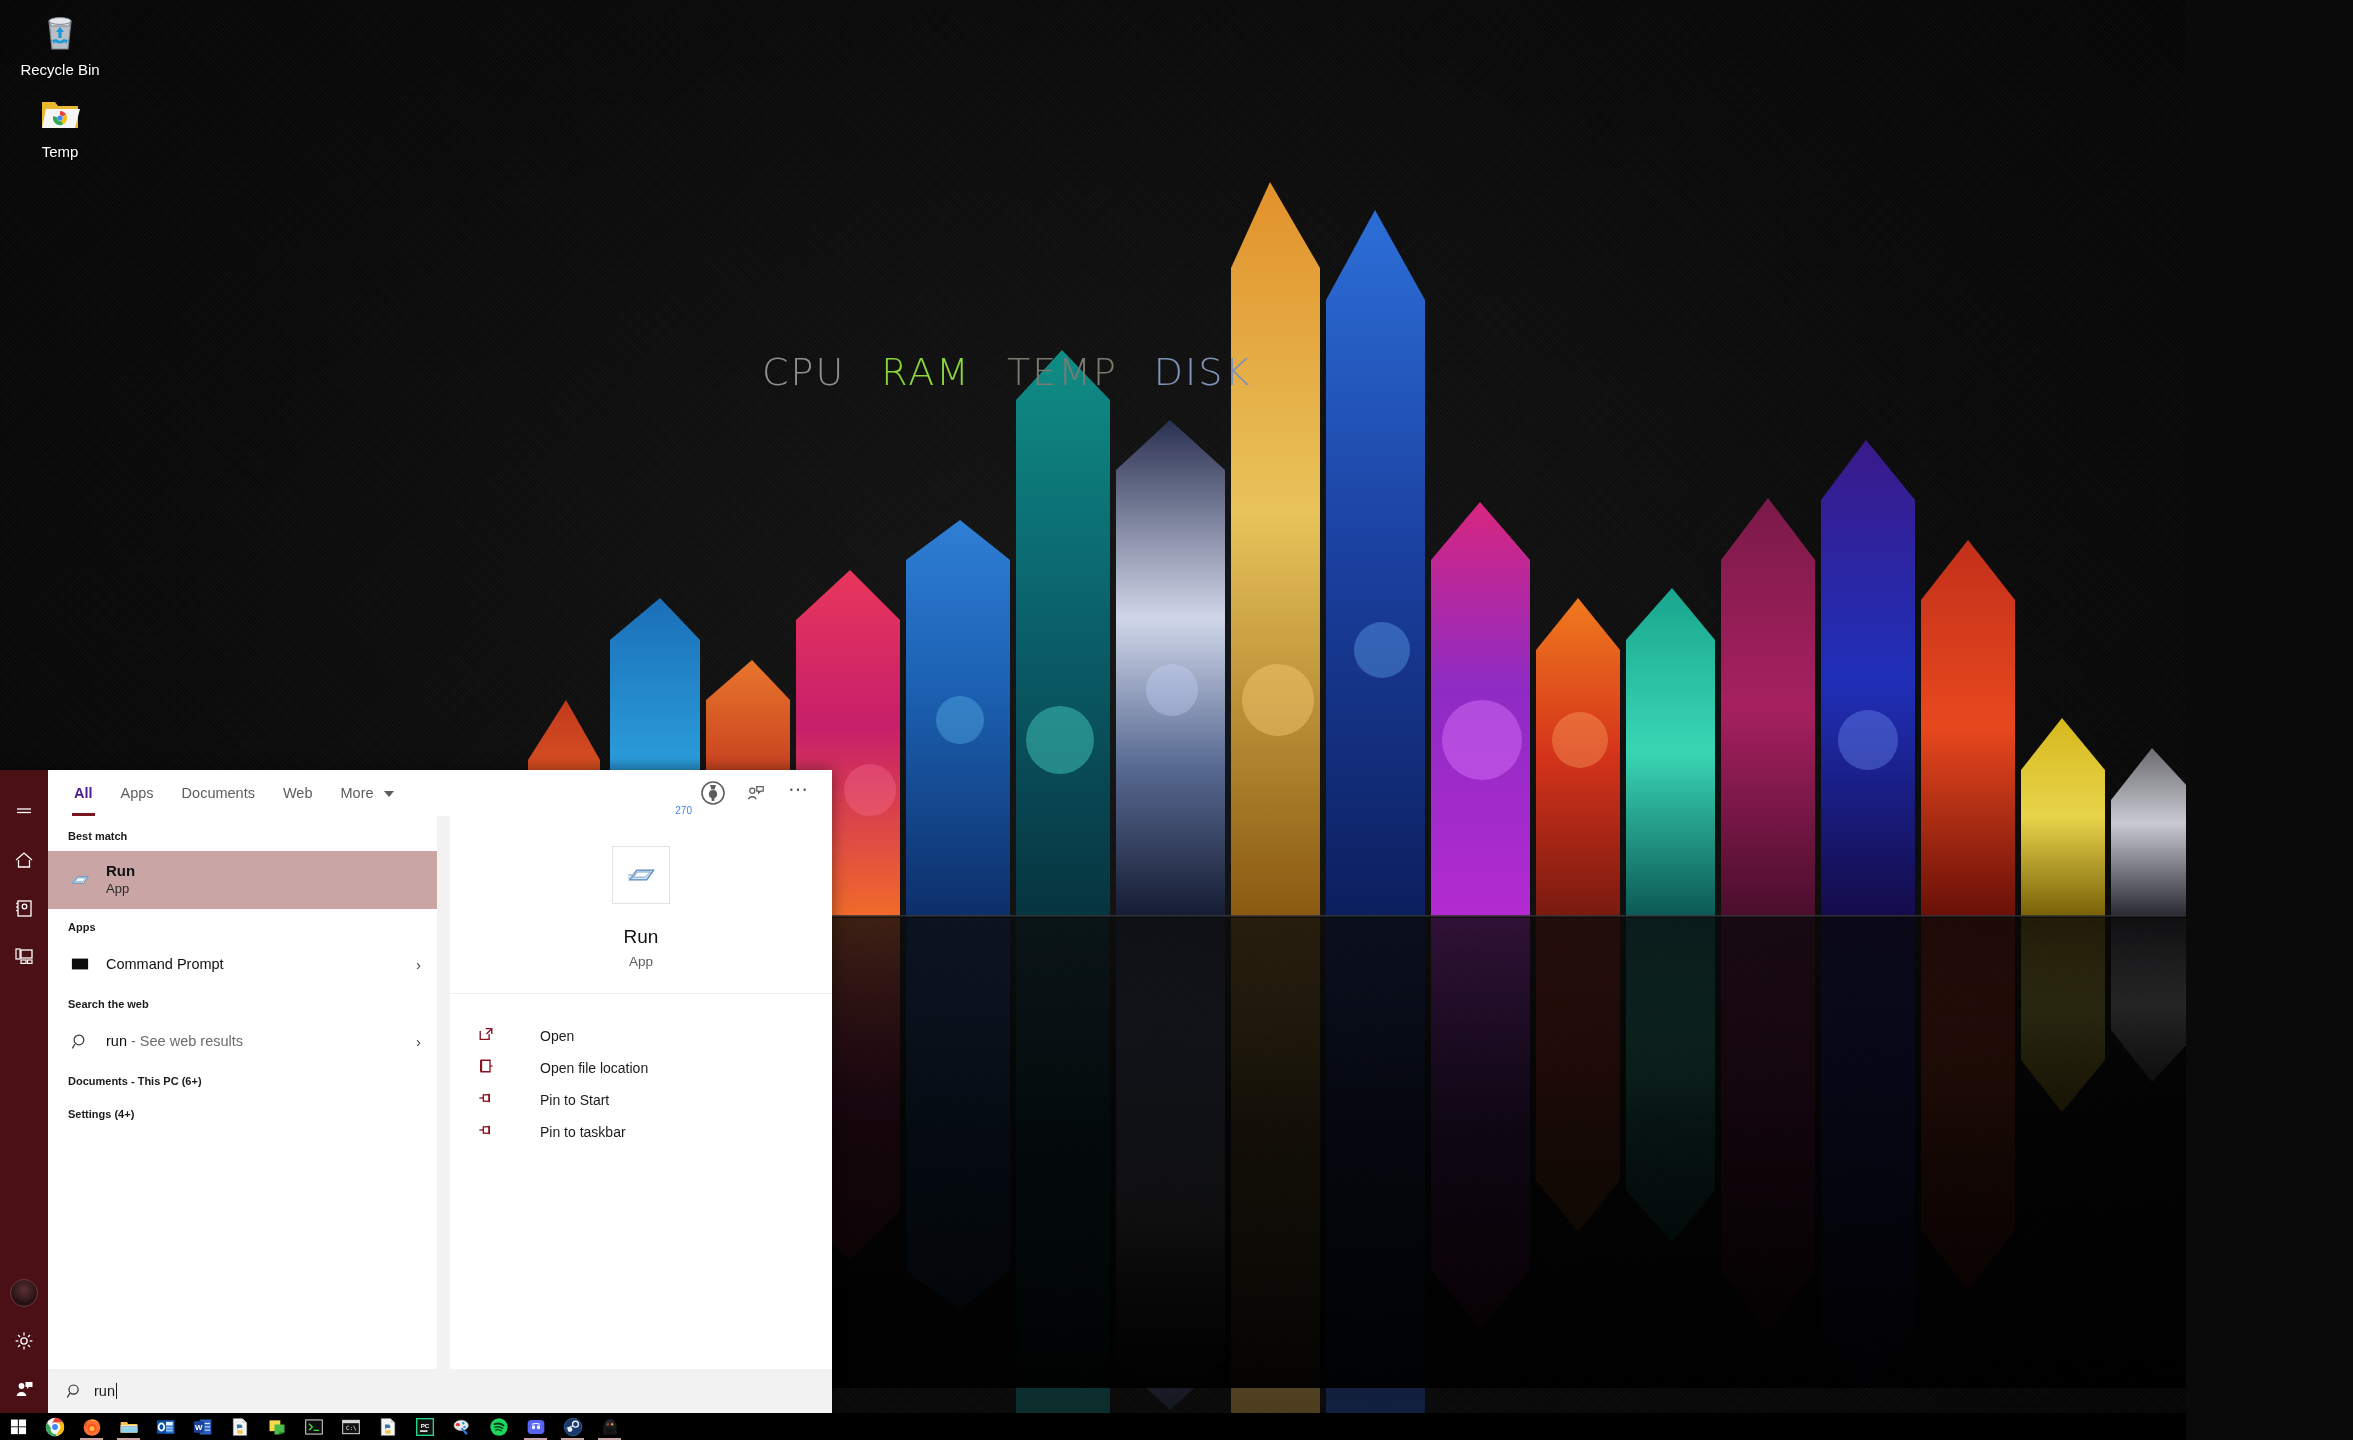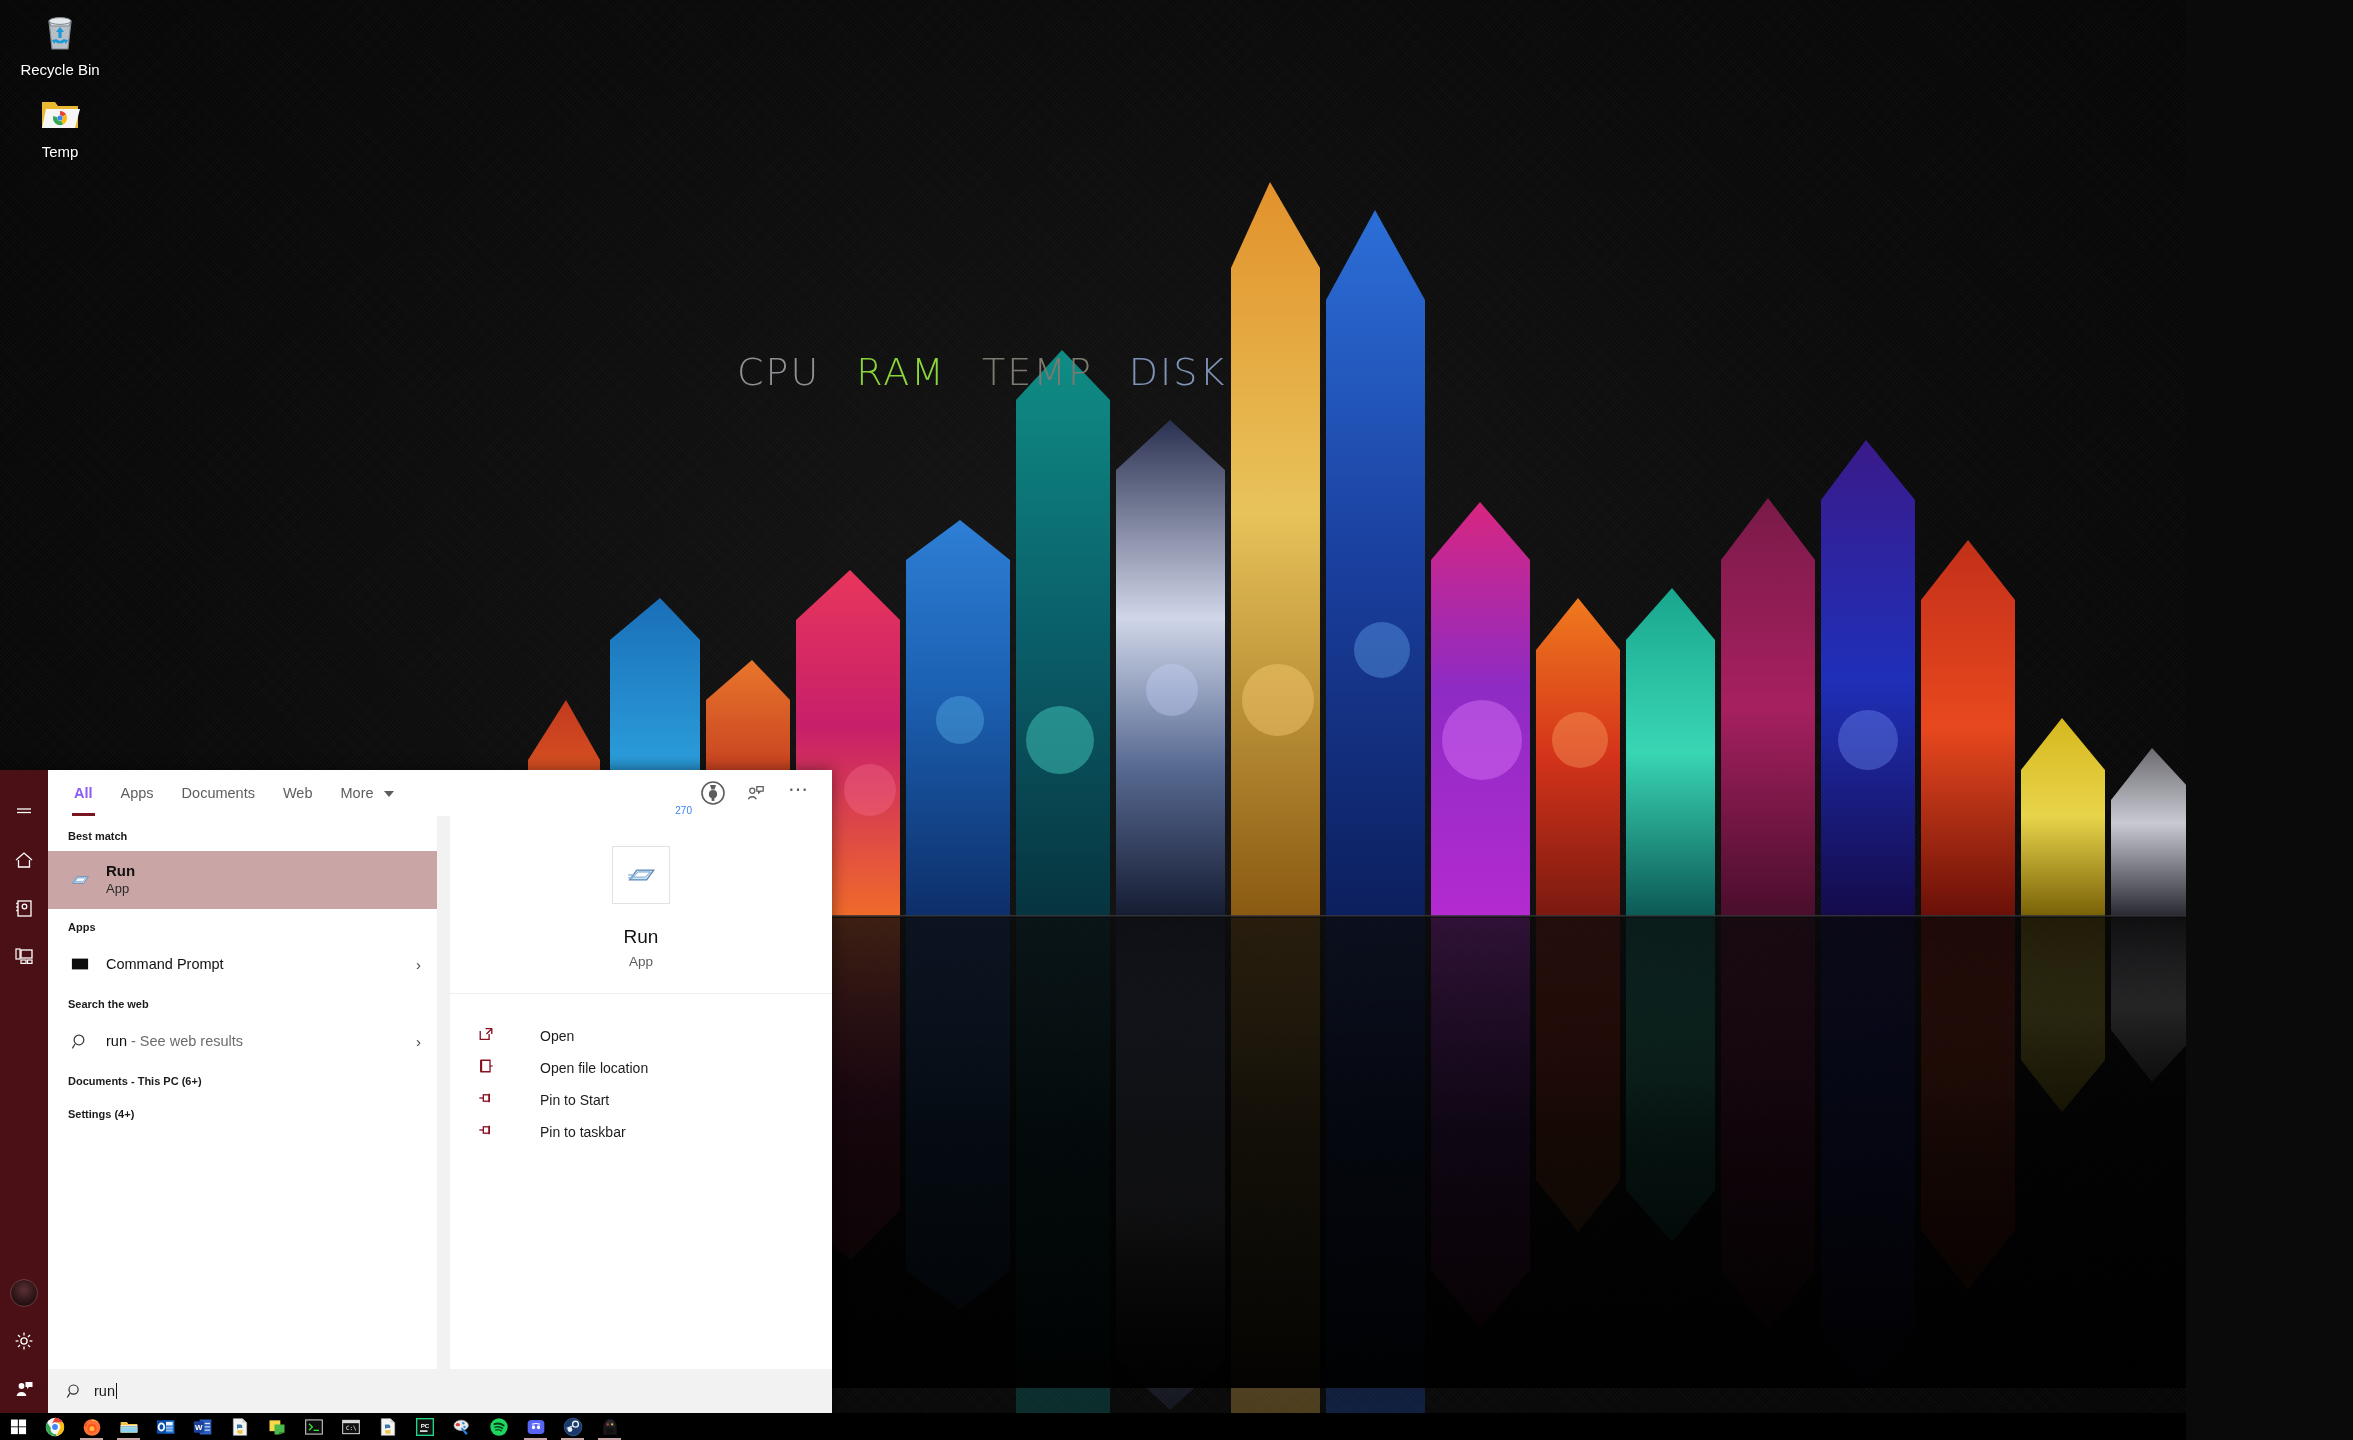--- a/index.html
+++ b/index.html
@@ -64,21 +64,21 @@
     position: absolute;
     left: 735px;
     top: 350px;
     width: 620px;
     height: 280px;
     pointer-events: none;
     user-select: none;
   }
   .widget .labels {
     position: absolute;
-    top: 0; left: 2px;
+    top: 0; left: 27px;
     display: flex;
     gap: 36px;
     font-size: 38px;
     letter-spacing: 2px;
     font-weight: 300;
     font-family: "DejaVu Sans", sans-serif;
   }
   .lbl-cpu  { color: #8f8f94; }
   .lbl-ram  { color: #8ad63a; }
   .lbl-temp { color: #7d7a70; }
@@ -172,21 +172,21 @@
   .tab {
     position: relative;
     padding: 0 14px;
     height: 46px;
     line-height: 46px;
     font-size: 14.5px;
     color: #5d5d5d;
     cursor: pointer;
     white-space: nowrap;
   }
-  .tab.active { color: #8b5cf6; font-weight: bold; }
+  .tab.active { color: #4c1d95; font-weight: bold; }
   .tab.active::after {
     content: "";
     position: absolute;
     left: 12px; right: 12px; bottom: 0;
     height: 3px;
     background: #7a1420;
   }
   .tab .caret {
     display: inline-block;
     margin-left: 6px;

